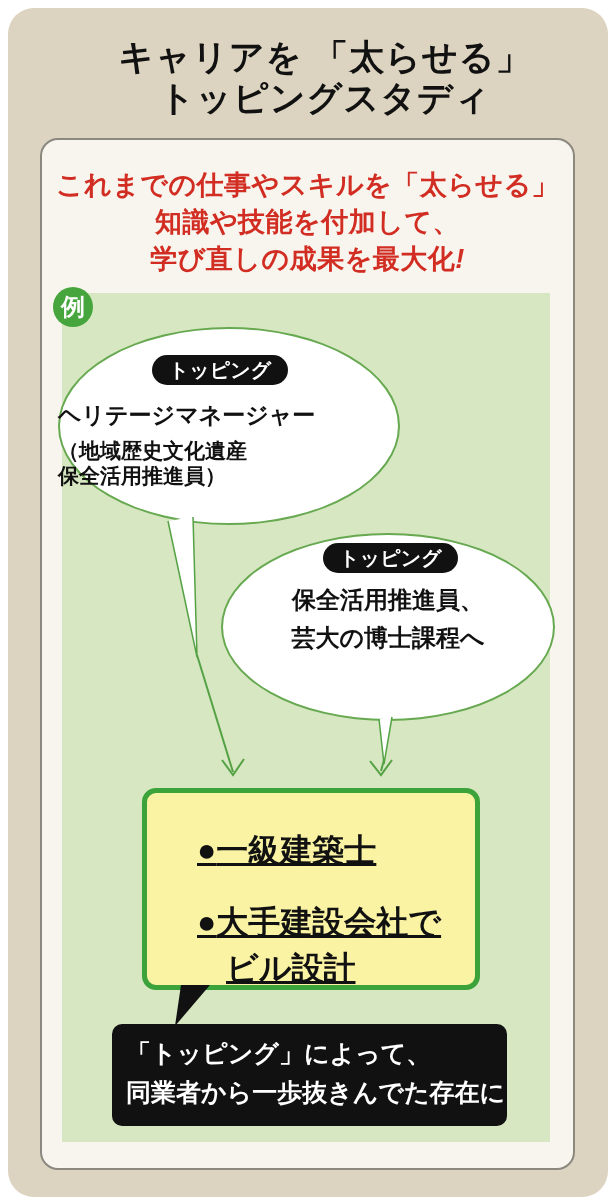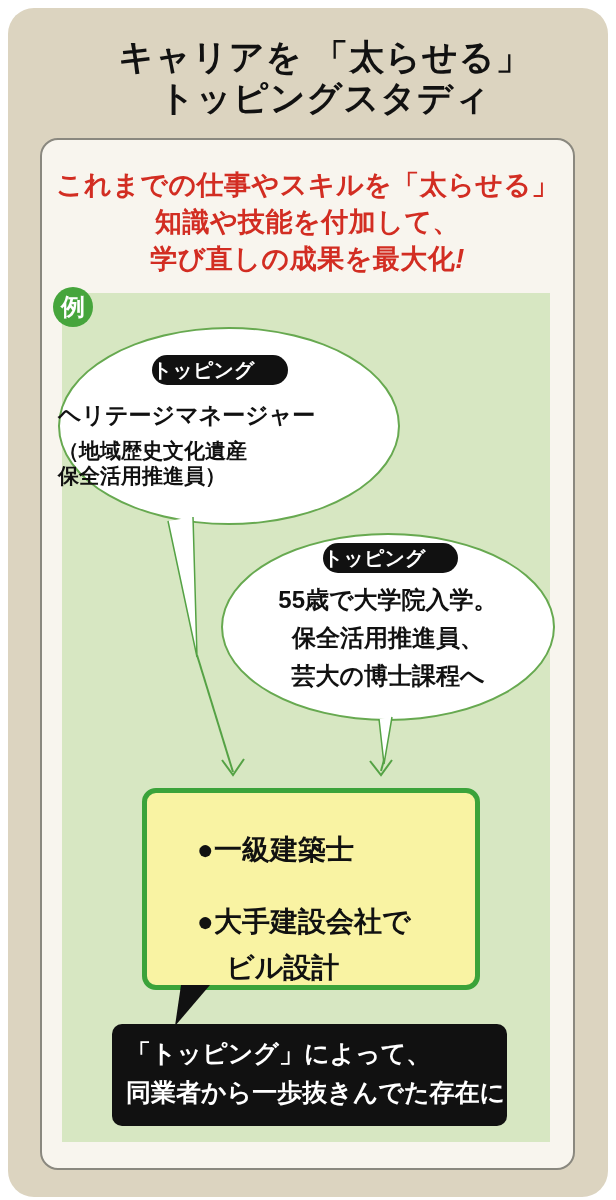--- a/index.html
+++ b/index.html
@@ -43,32 +43,32 @@
     font-size:24px;font-weight:bold;line-height:40px;text-align:center;
   }
   .ellipse{
     position:absolute;box-sizing:border-box;background:var(--white);
     border:2px solid var(--ellipse_border);border-radius:50%;
   }
   .e1{left:58px;top:327px;width:342px;height:198px;}
   .e2{left:221px;top:533px;width:334px;height:188px;}
   .pill{
     position:absolute;box-sizing:border-box;background:var(--ink_black);color:var(--white);
-    font-weight:bold;border-radius:16px;
+    text-align:center;font-weight:bold;border-radius:16px;
   }
   .pill1{left:152px;top:355px;width:136px;height:30px;font-size:20px;line-height:30px;}
   .pill2{left:323px;top:543px;width:135px;height:30px;font-size:20px;line-height:30px;}
   .e1-text{position:absolute;left:58px;top:401px;width:342px;text-align:left;color:var(--ink_black);font-weight:bold;}
   .e1-text .l1{font-size:23px;line-height:28px;margin-bottom:9px;}
   .e1-text .l2,.e1-text .l3{font-size:21px;line-height:25px;}
   .e2-text{position:absolute;left:221px;top:581px;width:334px;text-align:center;color:var(--ink_black);font-weight:bold;font-size:24px;line-height:38px;}
   .yellow-box{
     position:absolute;left:142px;top:788px;width:338px;height:202px;box-sizing:border-box;
     background:var(--yellow_bg);border:5px solid var(--yellow_border);border-radius:14px;
-    padding:34px 0 0 50px;color:var(--ink_black);font-size:28px;line-height:46px;font-weight:bold;
+    padding:34px 0 0 50px;color:var(--ink_black);font-size:32px;line-height:46px;font-weight:bold;text-decoration:underline;
   }
   .yellow-box .item1{margin-bottom:26px;}
   .yellow-box .cont{padding-left:29px;}
   .callout{
     position:absolute;left:112px;top:1024px;width:395px;height:102px;box-sizing:border-box;
     background:var(--ink_black);border-radius:10px;
     padding:10px 1px 0 14px;color:var(--white);font-size:25px;line-height:39px;font-weight:bold;
   }
   .overlay{position:absolute;left:0;top:0;width:616px;height:1200px;pointer-events:none;}
   .overlay .g-line{stroke:var(--arrow_green);stroke-width:2;fill:none;}
@@ -104,21 +104,20 @@
   <div class="pill pill1">トッピング</div>
   <div class="e1-text">
     <div class="l1">ヘリテージマネージャー</div>
     <div class="l2">（地域歴史文化遺産</div>
     <div class="l3">保全活用推進員）</div>
   </div>
 
   <div class="ellipse e2"></div>
   <div class="pill pill2">トッピング</div>
   <div class="e2-text">
-    <div>55歳で大学院入学。</div>
     <div>保全活用推進員、</div>
     <div>芸大の博士課程へ</div>
   </div>
 
   <div class="yellow-box">
     <div class="item1"><span>●</span><span>一級建築士</span></div>
     <div><span>●</span><span>大手建設会社で</span></div>
     <div class="cont">ビル設計</div>
   </div>
 

